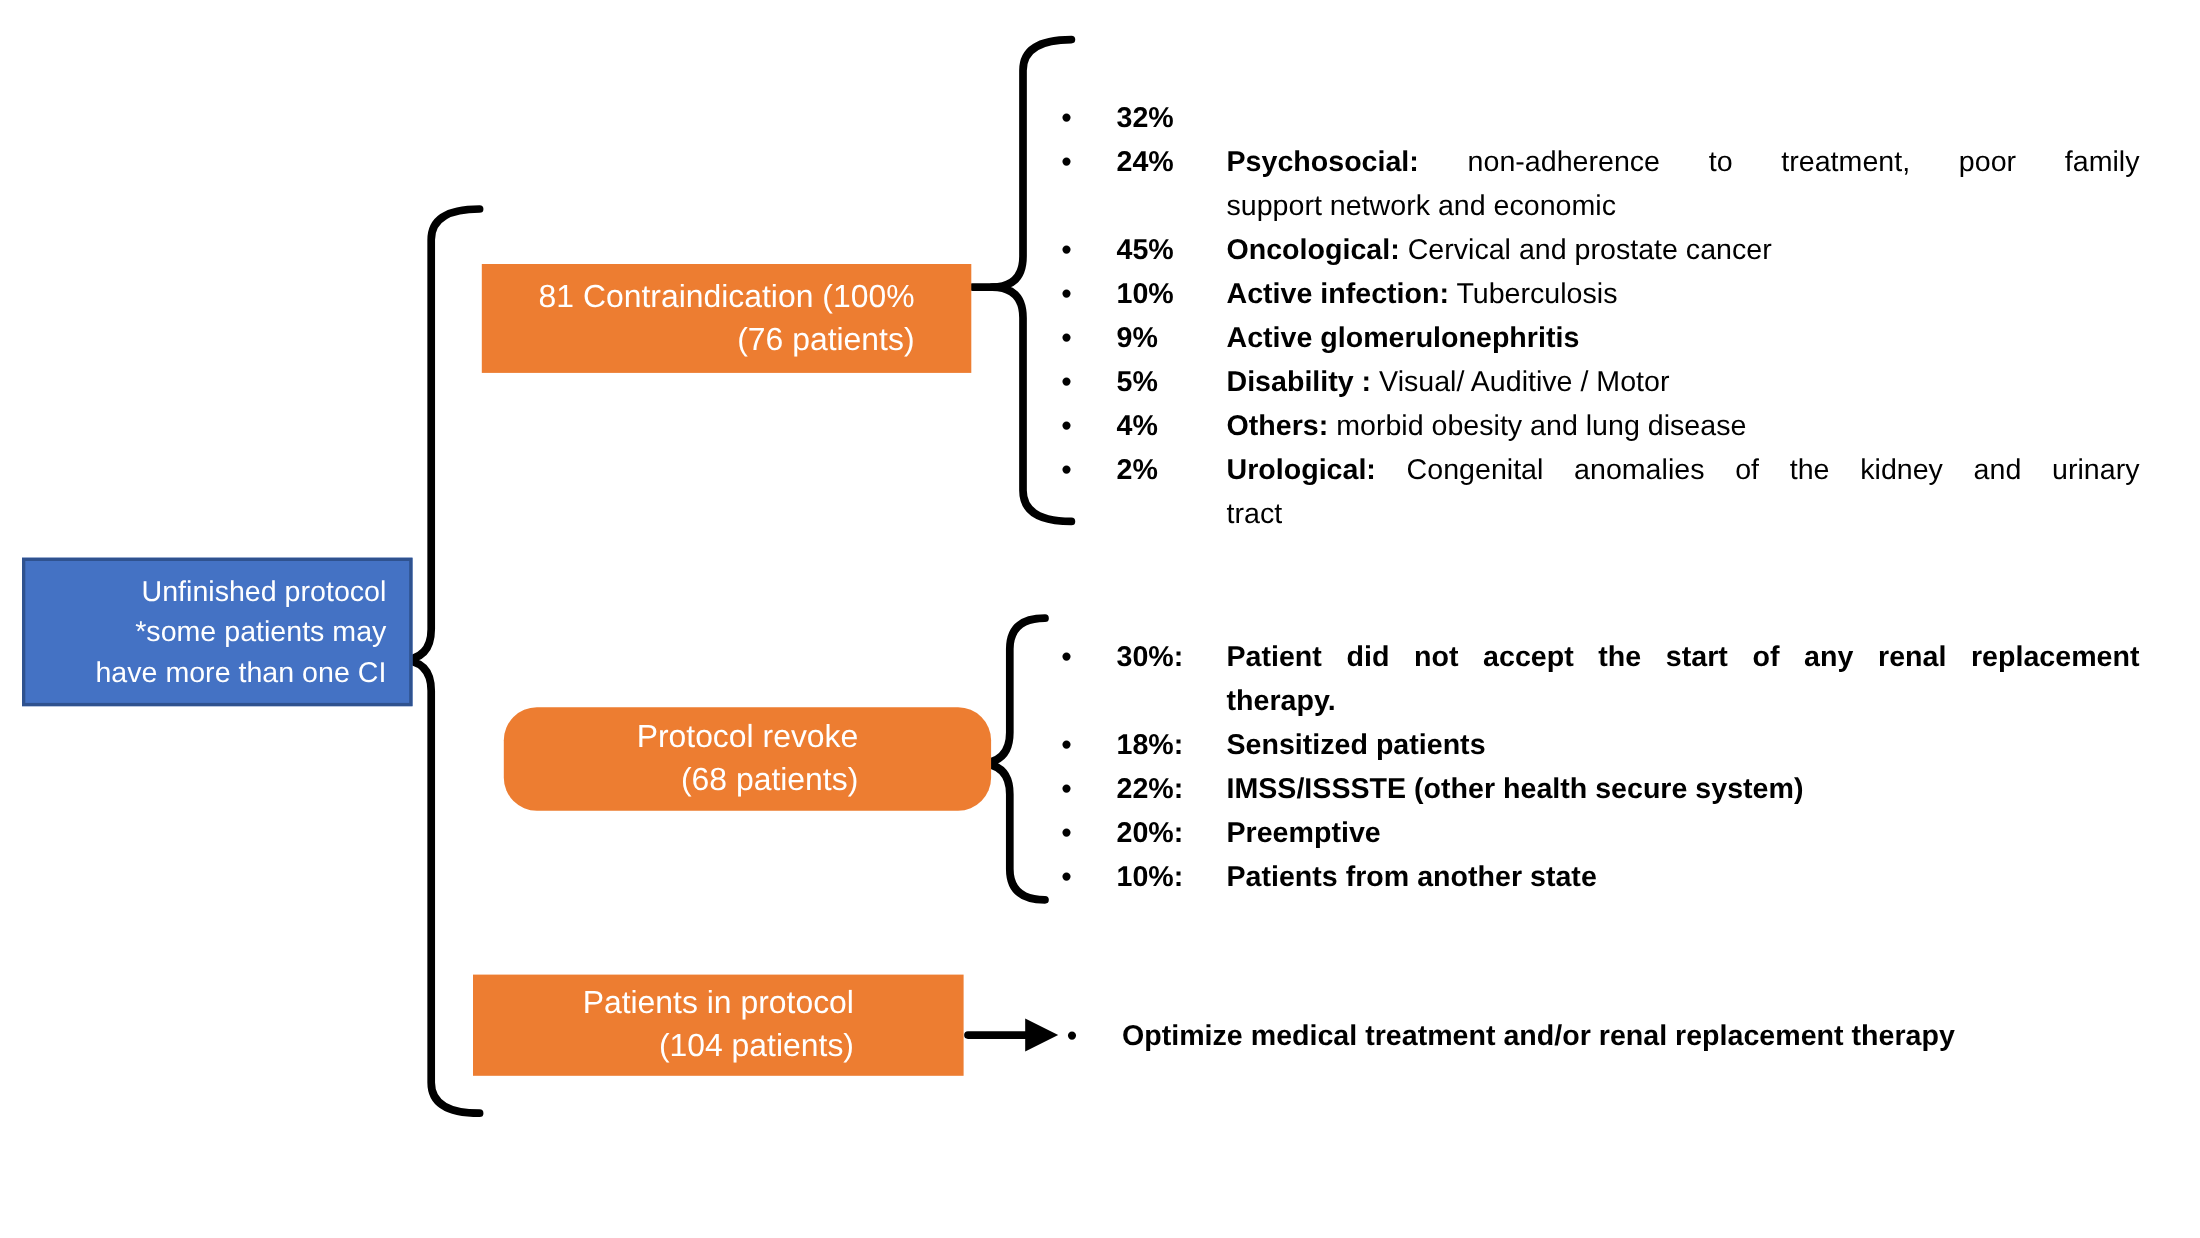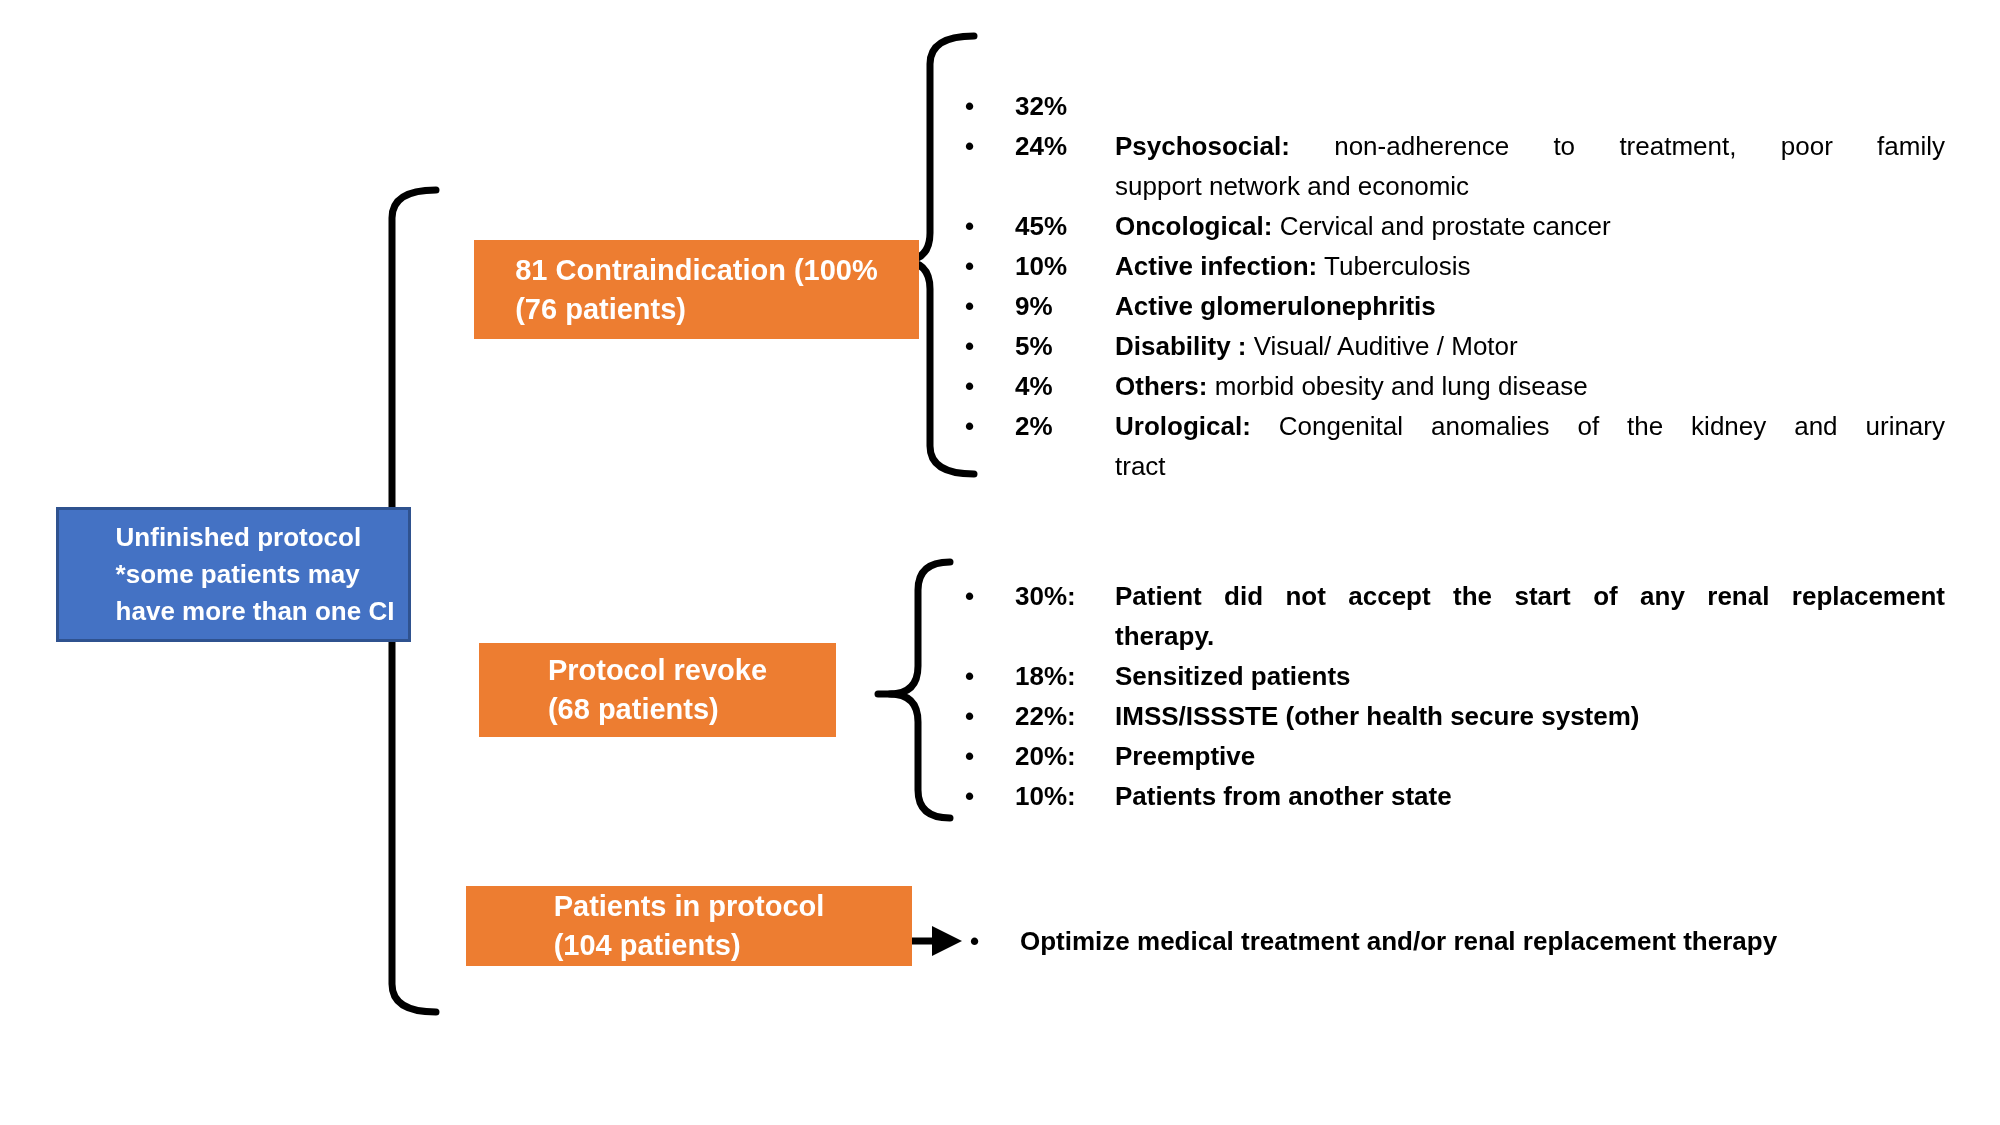--- a/index.html
+++ b/index.html
@@ -1,26 +1,26 @@
 <!DOCTYPE html>
 <html style="--orange: #ED7D31; --blue-fill: #4472C4; --blue-border: #2F528F; --box-text: #FFFFFF; --body-text: #000000;"><head>
 <meta charset="utf-8">
 <style>
   html,body{margin:0;padding:0;background:#fff;}
   .canvas{position:relative;width:2000px;height:1125px;background:#fff;overflow:hidden;
           font-family:"Liberation Sans",sans-serif;color:var(--body-text,#000);}
   svg.connectors{position:absolute;left:0;top:0;width:2000px;height:1125px;pointer-events:none;}
-  .node{position:absolute;display:flex;align-items:center;justify-content:center;text-align:left;
-        white-space:pre-line;font-weight:bold;color:var(--box-text,#fff);margin-left:36px;}
+  .node{position:absolute;display:flex;align-items:center;justify-content:center;text-align:right;
+        white-space:pre-line;font-weight:normal;color:var(--box-text,#fff);}
   .node.blue{left:20px;top:507px;width:306px;height:129px;background:var(--blue-fill,#4472C4);
              border:3px solid var(--blue-border,#2F528F);font-size:26px;line-height:37px;padding-left:43px;}
   .node.orange{background:var(--orange,#ED7D31);font-size:29px;line-height:39px;}
   #box-contraindication{left:438px;top:240px;width:445px;height:99px;}
-  #box-revoke{left:443px;top:643px;width:357px;height:94px;}
-  #box-protocol{left:430px;top:886px;width:446px;height:80px;}
+  #box-revoke{left:458px;top:643px;width:443px;height:94px;border-radius:30px;}
+  #box-protocol{left:430px;top:886px;width:446px;height:92px;}
   .list{position:absolute;width:990px;font-size:26px;}
   #list-contraindication{left:955px;top:86px;}
   #list-revoke{left:955px;top:576px;}
   #list-protocol{left:960px;top:921px;}
   .row{display:flex;align-items:flex-start;}
   .cell-bullet{width:60px;padding-left:10px;box-sizing:border-box;font-weight:bold;line-height:40px;}
   .cell-pct{width:100px;font-weight:bold;line-height:40px;}
   .cell-txt{flex:1;line-height:40px;}
   .ln{line-height:40px;}
   .ln.j{text-align:justify;text-align-last:justify;}

